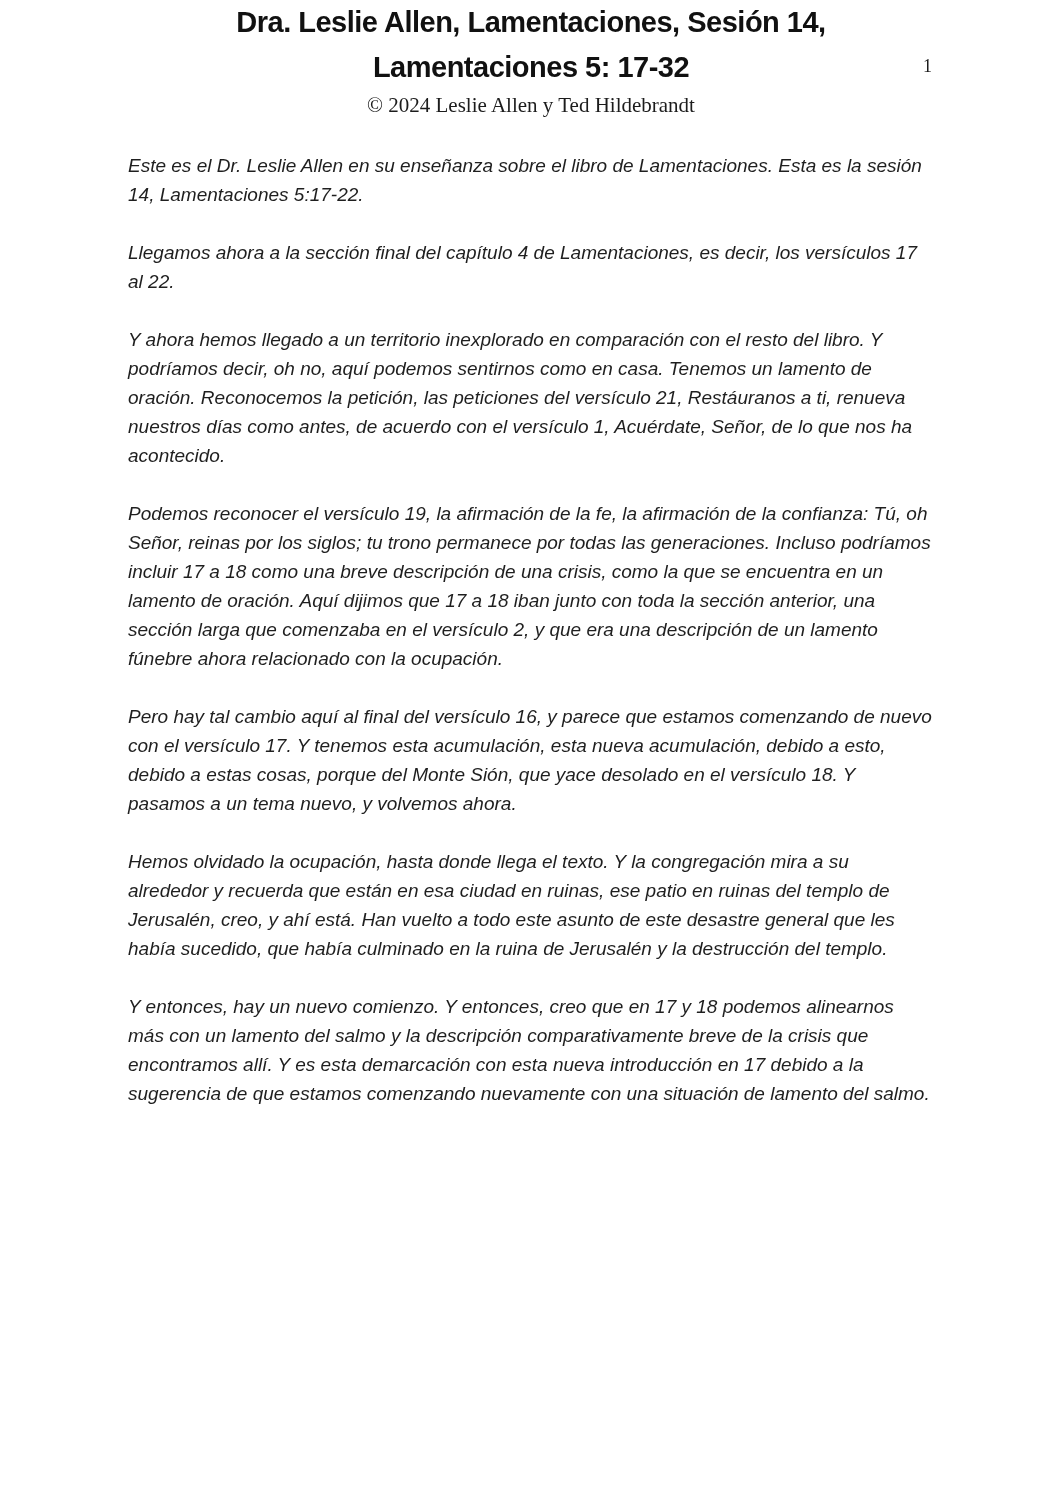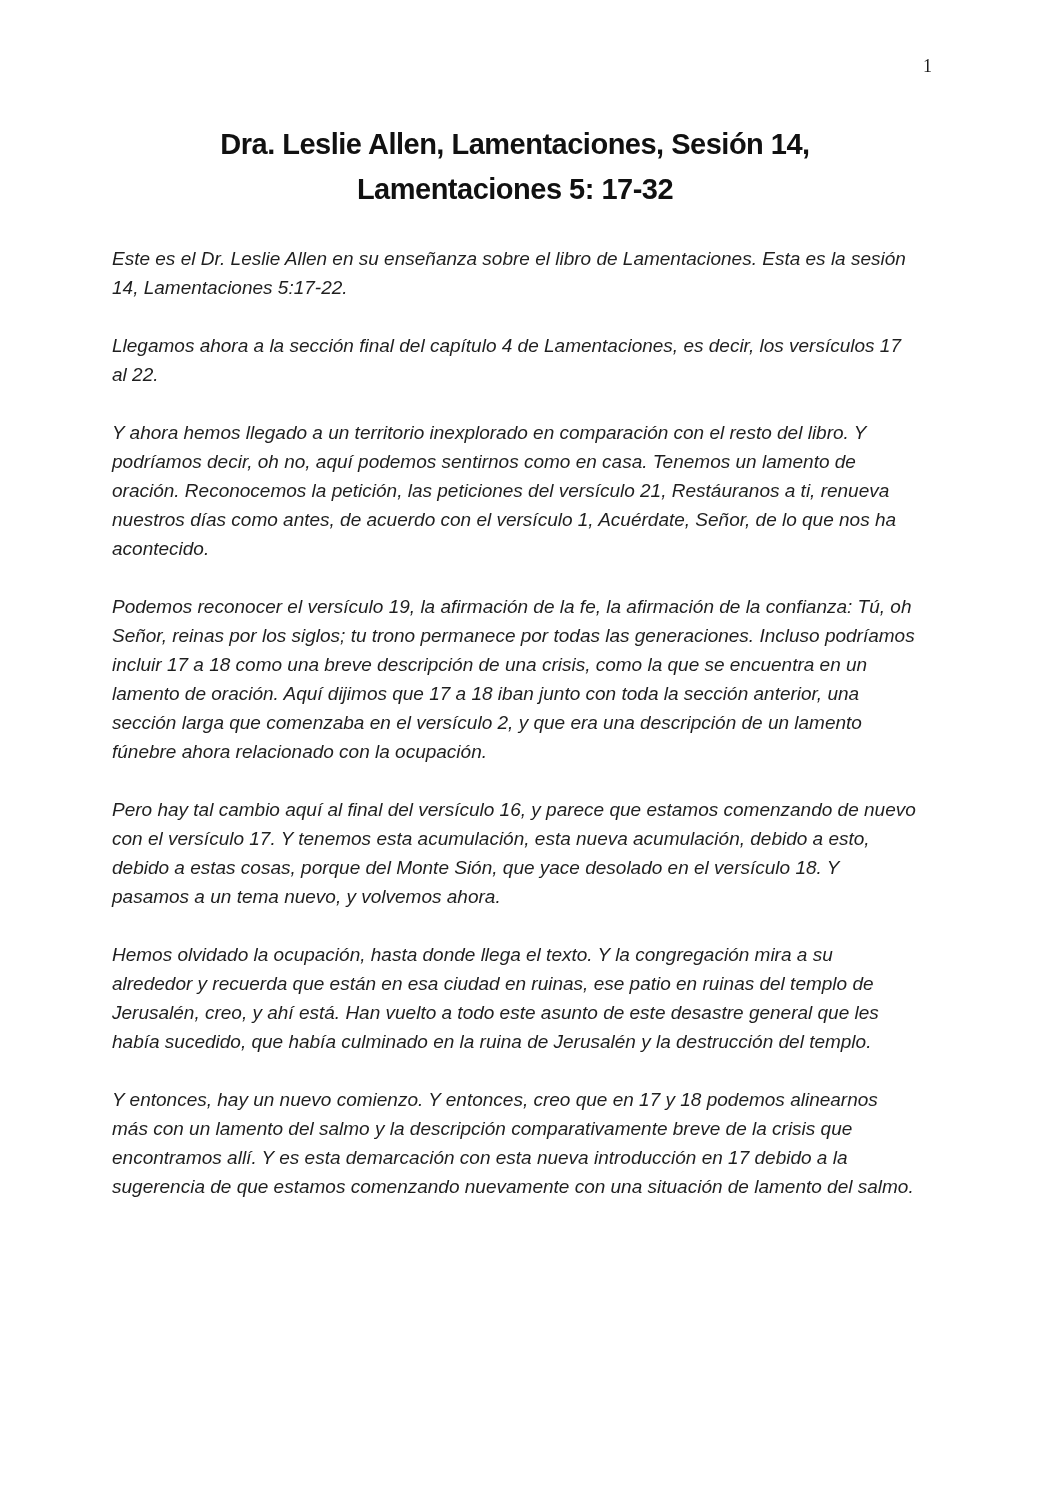--- a/index.html
+++ b/index.html
@@ -21,23 +21,22 @@
     position: absolute;
     top: 56px;
     right: 126px;
     font-family: "Liberation Serif", "DejaVu Serif", serif;
     font-size: 18px;
     color: #1c1c1c;
   }
   .content {
     position: absolute;
     top: 0;
-    left: 112px;
+    left: 128px;
     width: 806px;
-    padding-top: 122px;
   }
   .doc-title {
     margin: 0;
     text-align: center;
     font-family: "Liberation Sans", "DejaVu Sans", sans-serif;
     font-weight: 700;
     font-size: 29px;
     line-height: 1.55;
     color: #111111;
     letter-spacing: -0.5px;
@@ -71,20 +70,21 @@
 
   <div class="page-number">1</div>
 
   <div class="content">
 
     <h1 class="doc-title">
       <span class="title-line">Dra. Leslie Allen, Lamentaciones, Sesión 14,</span>
       <span class="title-line">Lamentaciones 5: 17-32</span>
     </h1>
 
+    <div class="copyright">© 2024 Leslie Allen y Ted Hildebrandt</div>
 
     <div class="body-text">
       <p>Este es el Dr. Leslie Allen en su enseñanza sobre el libro de Lamentaciones. Esta es la sesión 14, Lamentaciones 5:17-22.</p>
       <p>Llegamos ahora a la sección final del capítulo 4 de Lamentaciones, es decir, los versículos 17 al 22.</p>
       <p>Y ahora hemos llegado a un territorio inexplorado en comparación con el resto del libro. Y podríamos decir, oh no, aquí podemos sentirnos como en casa. Tenemos un lamento de oración. Reconocemos la petición, las peticiones del versículo 21, Restáuranos a ti, renueva nuestros días como antes, de acuerdo con el versículo 1, Acuérdate, Señor, de lo que nos ha acontecido.</p>
       <p>Podemos reconocer el versículo 19, la afirmación de la fe, la afirmación de la confianza: Tú, oh Señor, reinas por los siglos; tu trono permanece por todas las generaciones. Incluso podríamos incluir 17 a 18 como una breve descripción de una crisis, como la que se encuentra en un lamento de oración. Aquí dijimos que 17 a 18 iban junto con toda la sección anterior, una sección larga que comenzaba en el versículo 2, y que era una descripción de un lamento fúnebre ahora relacionado con la ocupación.</p>
       <p>Pero hay tal cambio aquí al final del versículo 16, y parece que estamos comenzando de nuevo con el versículo 17. Y tenemos esta acumulación, esta nueva acumulación, debido a esto, debido a estas cosas, porque del Monte Sión, que yace desolado en el versículo 18. Y pasamos a un tema nuevo, y volvemos ahora.</p>
       <p>Hemos olvidado la ocupación, hasta donde llega el texto. Y la congregación mira a su alrededor y recuerda que están en esa ciudad en ruinas, ese patio en ruinas del templo de Jerusalén, creo, y ahí está. Han vuelto a todo este asunto de este desastre general que les había sucedido, que había culminado en la ruina de Jerusalén y la destrucción del templo.</p>
       <p>Y entonces, hay un nuevo comienzo. Y entonces, creo que en 17 y 18 podemos alinearnos más con un lamento del salmo y la descripción comparativamente breve de la crisis que encontramos allí. Y es esta demarcación con esta nueva introducción en 17 debido a la sugerencia de que estamos comenzando nuevamente con una situación de lamento del salmo.</p>
     </div>

